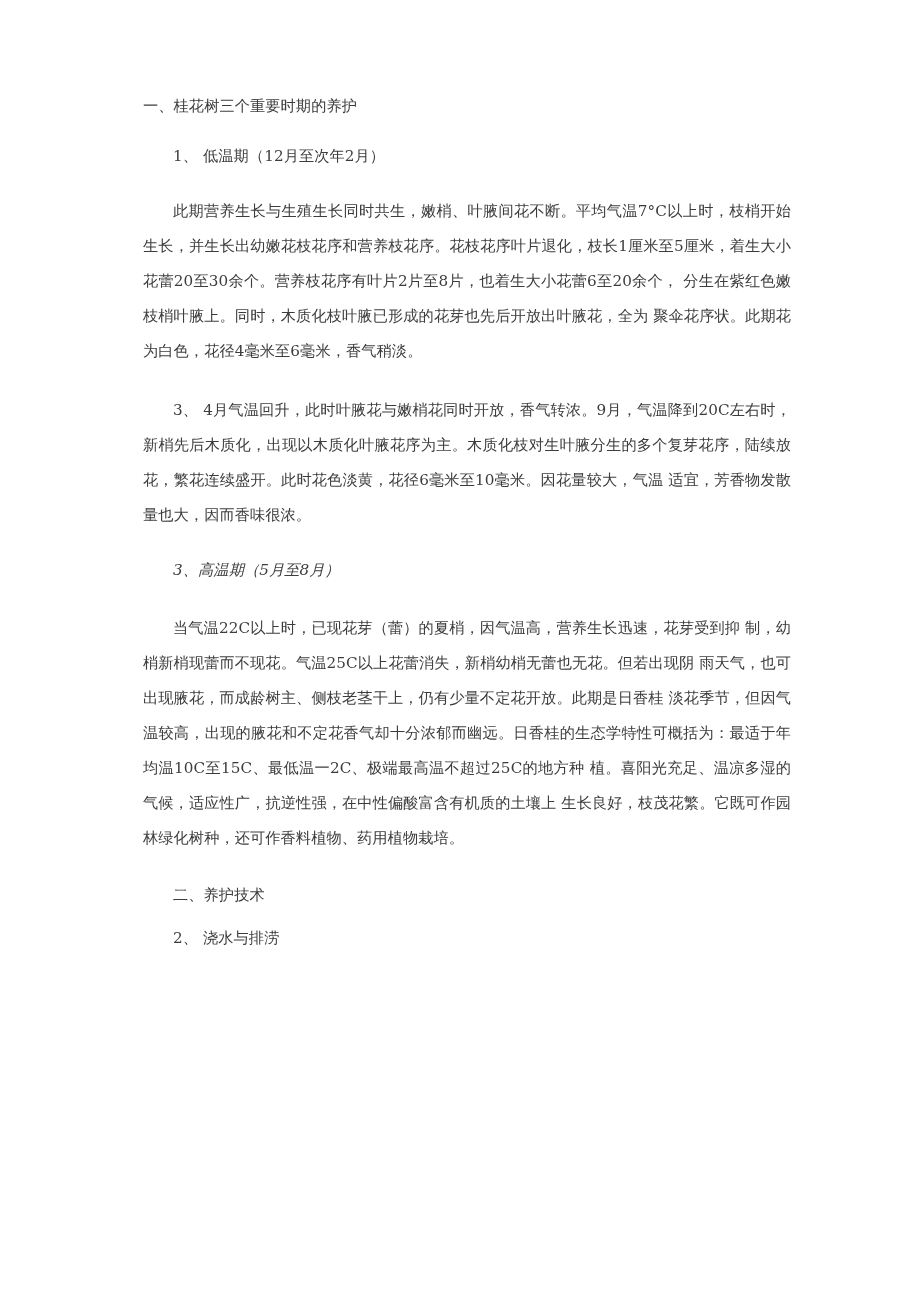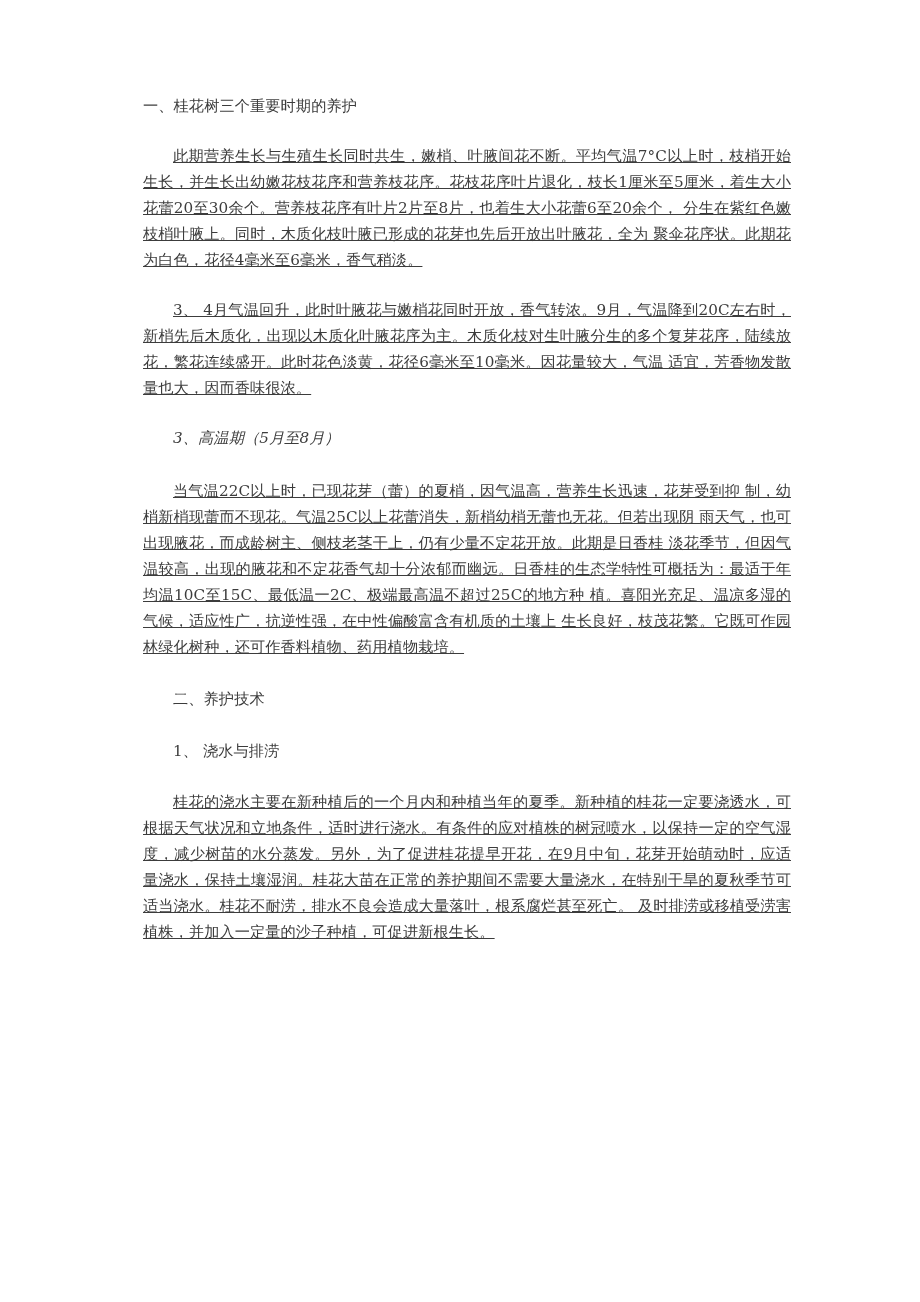--- a/index.html
+++ b/index.html
@@ -37,21 +37,21 @@
     letter-spacing: 0.1px;
     color: #3c3c3c;
     word-break: break-all;
   }
   
   .blk.section {
     margin-bottom: 22px;
   }
   .blk.section-2 {
     margin-top: 26px;
-    margin-bottom: 24px;
+    margin-bottom: 16px;
     text-indent: 30px;
   }
   
   .blk.subhead {
     text-indent: 30px;
     margin-bottom: 24px;
   }
   
   .blk.subhead-tight {
     text-indent: 30px;
@@ -61,44 +61,43 @@
   
   .blk.para {
     text-indent: 30px;
     margin-bottom: 24px;
   }
   .blk.para.last {
     margin-bottom: 0;
   }
   
   .blk.para.dense {
-    line-height: 26px;
-    text-decoration: underline;
+    line-height: 35px;
   }
 </style>
 </head>
 <body>
 
 <div class="page">
   <div class="doc-body">
 
     <p class="blk section">一、桂花树三个重要时期的养护</p>
 
+    <p class="blk subhead">1、       低温期（12月至次年2月）</p>
 
     <p class="blk para dense">此期营养生长与生殖生长同时共生，嫩梢、叶腋间花不断。平均气温7°C以上时，枝梢开始生长，并生长出幼嫩花枝花序和营养枝花序。花枝花序叶片退化，枝长1厘米至5厘米，着生大小花蕾20至30余个。营养枝花序有叶片2片至8片，也着生大小花蕾6至20余个， 分生在紫红色嫩枝梢叶腋上。同时，木质化枝叶腋已形成的花芽也先后开放出叶腋花，全为 聚伞花序状。此期花为白色，花径4毫米至6毫米，香气稍淡。</p>
 
 
     <p class="blk para dense">3、       4月气温回升，此时叶腋花与嫩梢花同时开放，香气转浓。9月，气温降到20C左右时，新梢先后木质化，出现以木质化叶腋花序为主。木质化枝对生叶腋分生的多个复芽花序，陆续放花，繁花连续盛开。此时花色淡黄，花径6毫米至10毫米。因花量较大，气温 适宜，芳香物发散量也大，因而香味很浓。</p>
 
     <p class="blk subhead-tight">3、高温期（5月至8月）</p>
 
     <p class="blk para dense">当气温22C以上时，已现花芽（蕾）的夏梢，因气温高，营养生长迅速，花芽受到抑 制，幼梢新梢现蕾而不现花。气温25C以上花蕾消失，新梢幼梢无蕾也无花。但若出现阴 雨天气，也可出现腋花，而成龄树主、侧枝老茎干上，仍有少量不定花开放。此期是日香桂 淡花季节，但因气温较高，出现的腋花和不定花香气却十分浓郁而幽远。日香桂的生态学特性可概括为：最适于年均温10C至15C、最低温一2C、极端最高温不超过25C的地方种 植。喜阳光充足、温凉多湿的气候，适应性广，抗逆性强，在中性偏酸富含有机质的土壤上 生长良好，枝茂花繁。它既可作园林绿化树种，还可作香料植物、药用植物栽培。</p>
 
     <p class="blk section-2">二、养护技术</p>
 
-    <p class="blk subhead">1、       浇水与排涝</p>
+    <p class="blk subhead">2、       浇水与排涝</p>
 
-    <p class="blk para dense">桂花的浇水主要在新种植后的一个月内和种植当年的夏季。新种植的桂花一定要浇透水，可根据天气状况和立地条件，适时进行浇水。有条件的应对植株的树冠喷水，以保持一定的空气湿度，减少树苗的水分蒸发。另外，为了促进桂花提早开花，在9月中旬，花芽开始萌动时，应适量浇水，保持土壤湿润。桂花大苗在正常的养护期间不需要大量浇水，在特别干旱的夏秋季节可适当浇水。桂花不耐涝，排水不良会造成大量落叶，根系腐烂甚至死亡。 及时排涝或移植受涝害植株，并加入一定量的沙子种植，可促进新根生长。</p>
 
 
 
   </div>
 </div>
 
 </body></html>

